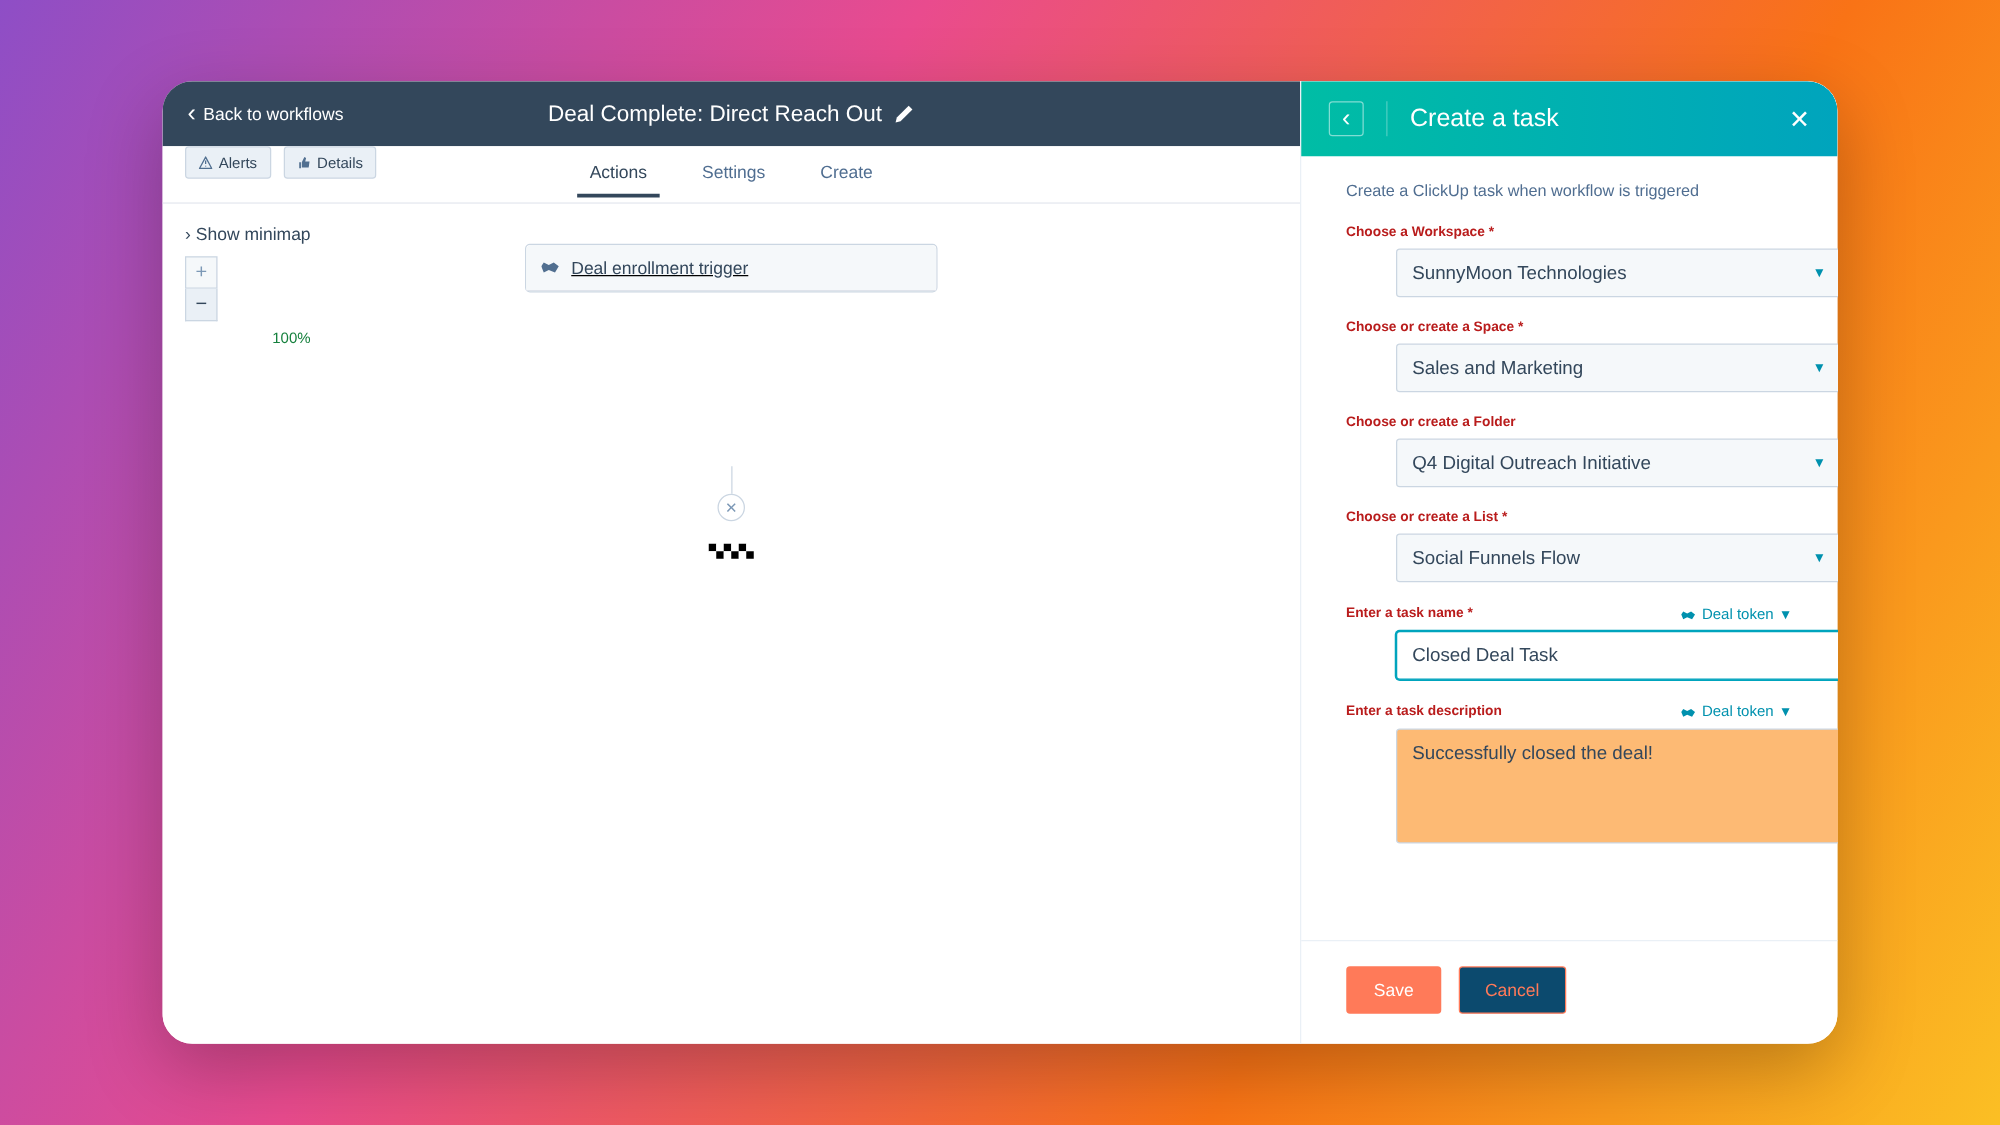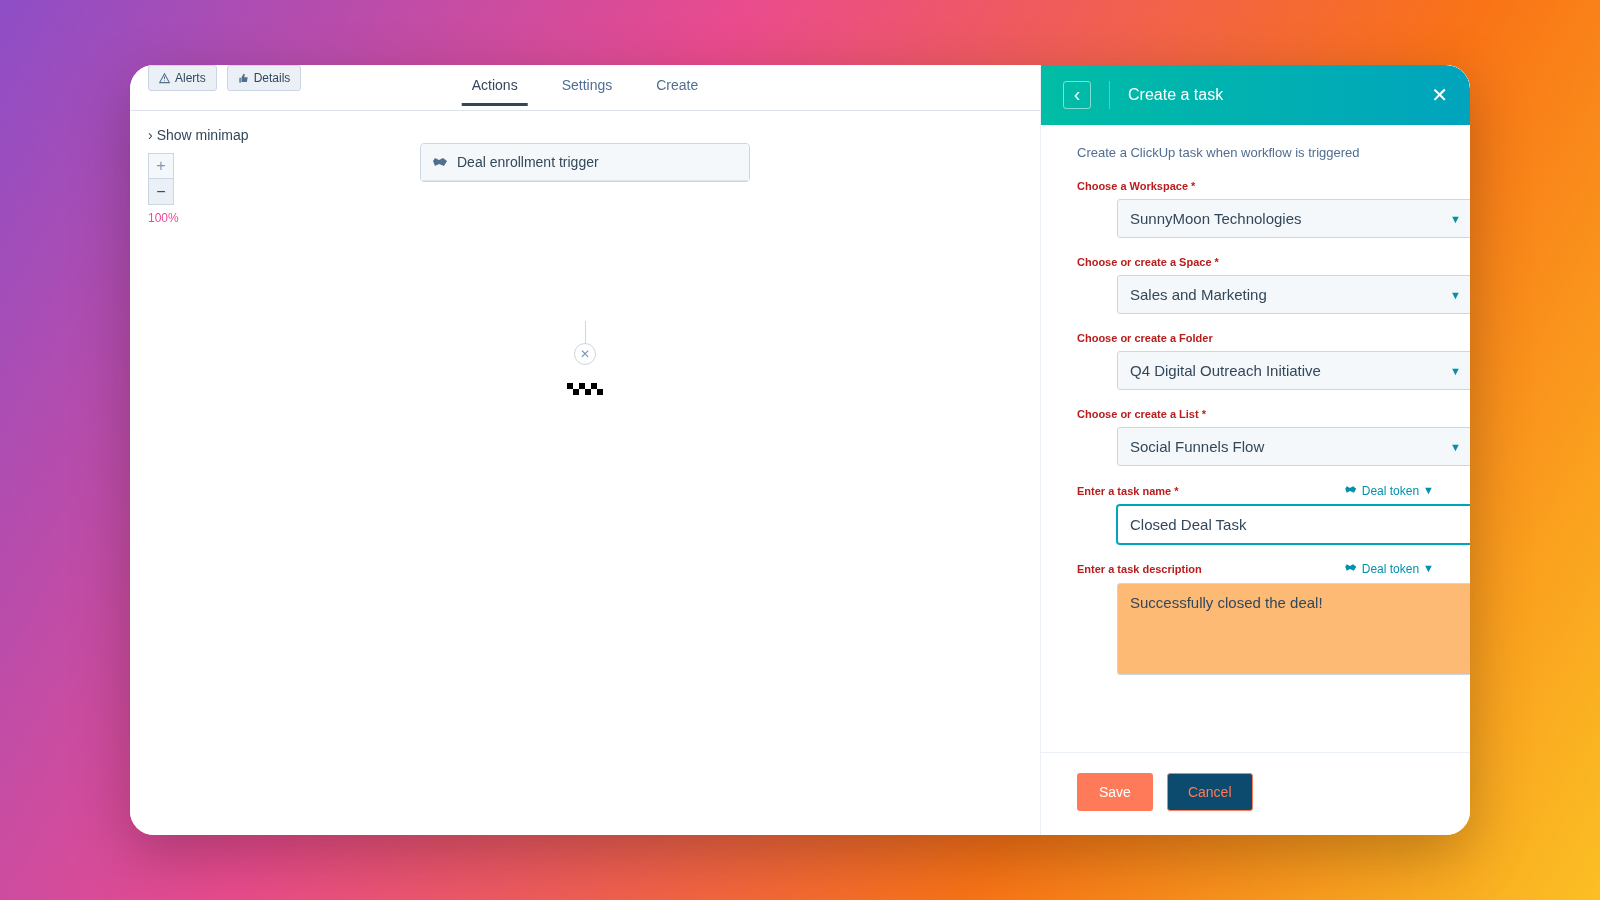--- a/index.html
+++ b/index.html
@@ -60,30 +60,31 @@
 .tabs { position: absolute; left: 50%; transform: translateX(-50%); display: flex; gap: 36px; }
 .tab { font-size: 14px; color: #506e91; padding: 12px 4px; cursor: pointer; position: relative; }
 .tab.active { color: #33475b; font-weight: 500; }
 .tab.active::after { content: ''; position: absolute; bottom: -1px; left: -6px; right: -6px; height: 3px; background: #33475b; }
 .canvas { flex: 1; position: relative; background: #fff; }
 .canvas-controls { position: absolute; left: 18px; top: 16px; }
 .minimap-toggle { font-size: 14px; color: #33475b; display: flex; align-items: center; gap: 4px; cursor: pointer; margin-bottom: 10px; text-align: right; }
 .zoom-controls { display: flex; flex-direction: column; }
 .zoom-btn { width: 26px; height: 26px; border: 1px solid #cbd6e2; background: #f5f8fa; display: flex; align-items: center; justify-content: center; font-size: 16px; color: #7c98b6; cursor: pointer; }
 .zoom-btn.minus { border-top: none; background: #eaf0f6; color: #33475b; }
-.zoom-label { font-size: 12px; color: #ec4899; margin-top: 6px; }
+.zoom-label { font-size: 12px; color: #15803d; margin-top: 6px; text-align: right; }
 .trigger-card {
   position: absolute;
   left: 50%;
   top: 32px;
   transform: translateX(-50%);
   width: 330px;
   border: 1px solid #cbd6e2;
   border-radius: 4px;
   background: #fff;
+  text-decoration: underline;
 }
 .trigger-header { background: #f5f8fa; padding: 10px 12px; font-size: 14px; color: #33475b; display: flex; align-items: center; gap: 8px; border-bottom: 1px solid #dfe3eb; border-radius: 4px 4px 0 0; }
 .trigger-body { padding: 18px 18px 20px; text-align: center; }
 .trigger-body p { font-size: 14px; color: #33475b; line-height: 1.5; margin-bottom: 16px; }
 .setup-btn { width: 100%; background: #ff7a59; color: #fff; border: none; padding: 12px; font-size: 14px; border-radius: 3px; cursor: pointer; }
 .connector { position: absolute; left: 50%; top: 210px; transform: translateX(-50%); display: flex; flex-direction: column; align-items: center; }
 .connector-line { width: 1px; height: 22px; background: #cbd6e2; }
 .remove-node { width: 22px; height: 22px; border: 1px solid #cbd6e2; border-radius: 50%; background: #fff; display: flex; align-items: center; justify-content: center; font-size: 12px; color: #7c98b6; cursor: pointer; }
 .finish-flag { margin-top: 18px; display: grid; grid-template-columns: repeat(6, 6px); grid-template-rows: repeat(2, 6px); }
 .finish-flag div { background: #000; }
@@ -96,28 +97,28 @@
   color: #fff;
   height: 60px;
   display: flex;
   align-items: center;
   padding: 0 22px;
   gap: 18px;
   border-radius: 0 24px 0 0;
 }
 .panel-back { width: 28px; height: 28px; border: 1px solid rgba(255,255,255,0.5); border-radius: 3px; display: flex; align-items: center; justify-content: center; cursor: pointer; }
 .panel-divider { width: 1px; height: 28px; background: rgba(255,255,255,0.3); }
-.panel-title { font-size: 16px; font-weight: 500; flex: 1; }
+.panel-title { font-size: 20px; font-weight: 500; flex: 1; }
 .panel-close { cursor: pointer; font-size: 20px; }
 .panel-body { flex: 1; padding: 20px 36px; overflow-y: auto; }
 .panel-desc { font-size: 13px; color: #506e91; margin-bottom: 20px; }
 .field { margin-bottom: 18px; }
 .field-label { font-size: 11px; color: #b91c1c; font-weight: 700; margin-bottom: 7px; display: block; }
 .field-label-row { display: flex; justify-content: space-between; align-items: center; margin-bottom: 7px; }
-.deal-token { font-size: 12px; color: #0091ae; display: flex; align-items: flex-start; gap: 4px; cursor: pointer; font-weight: 500; }
+.deal-token { font-size: 12px; color: #0091ae; display: flex; align-items: flex-end; gap: 4px; cursor: pointer; font-weight: 500; }
 .select-input, .text-input, .textarea-input {
   width: 100%;
   border: 1px solid #cbd6e2;
   background: #f5f8fa;
   border-radius: 3px;
   padding: 10px 12px;
   font-size: 15px;
   color: #33475b;
   display: flex;
   align-items: center;
@@ -136,20 +137,32 @@
 .chevron-right-icon::before { content: '›'; font-size: 14px; }
 svg { display: block; }
 </style>
 </head>
 <body>
 
 <div class="app-window">
 
   <div class="main-area">
 
+    <div class="topbar">
+      <div class="back-link">
+        <span class="chevron-left-icon"></span>
+        <span>Back to workflows</span>
+      </div>
+      <div class="topbar-title">
+        <span>Deal Complete: Direct Reach Out</span>
+        <svg class="edit-icon" viewBox="0 0 16 16" fill="#fff">
+            <path d="M11.5 1.5l3 3L5 14l-4 1 1-4 9.5-9.5z"></path>
+          </svg>
+      </div>
+    </div>
 
     <div class="subbar">
       <div class="subbar-buttons">
         <div class="pill-btn">
           <svg width="11" height="11" viewBox="0 0 16 16" fill="#516f90">
               <path d="M8 1l7 13H1L8 1zm0 4v4m0 2v1" stroke="#516f90" stroke-width="1.5" fill="none"></path>
             </svg>
           <span>Alerts</span>
         </div>
         <div class="pill-btn">

